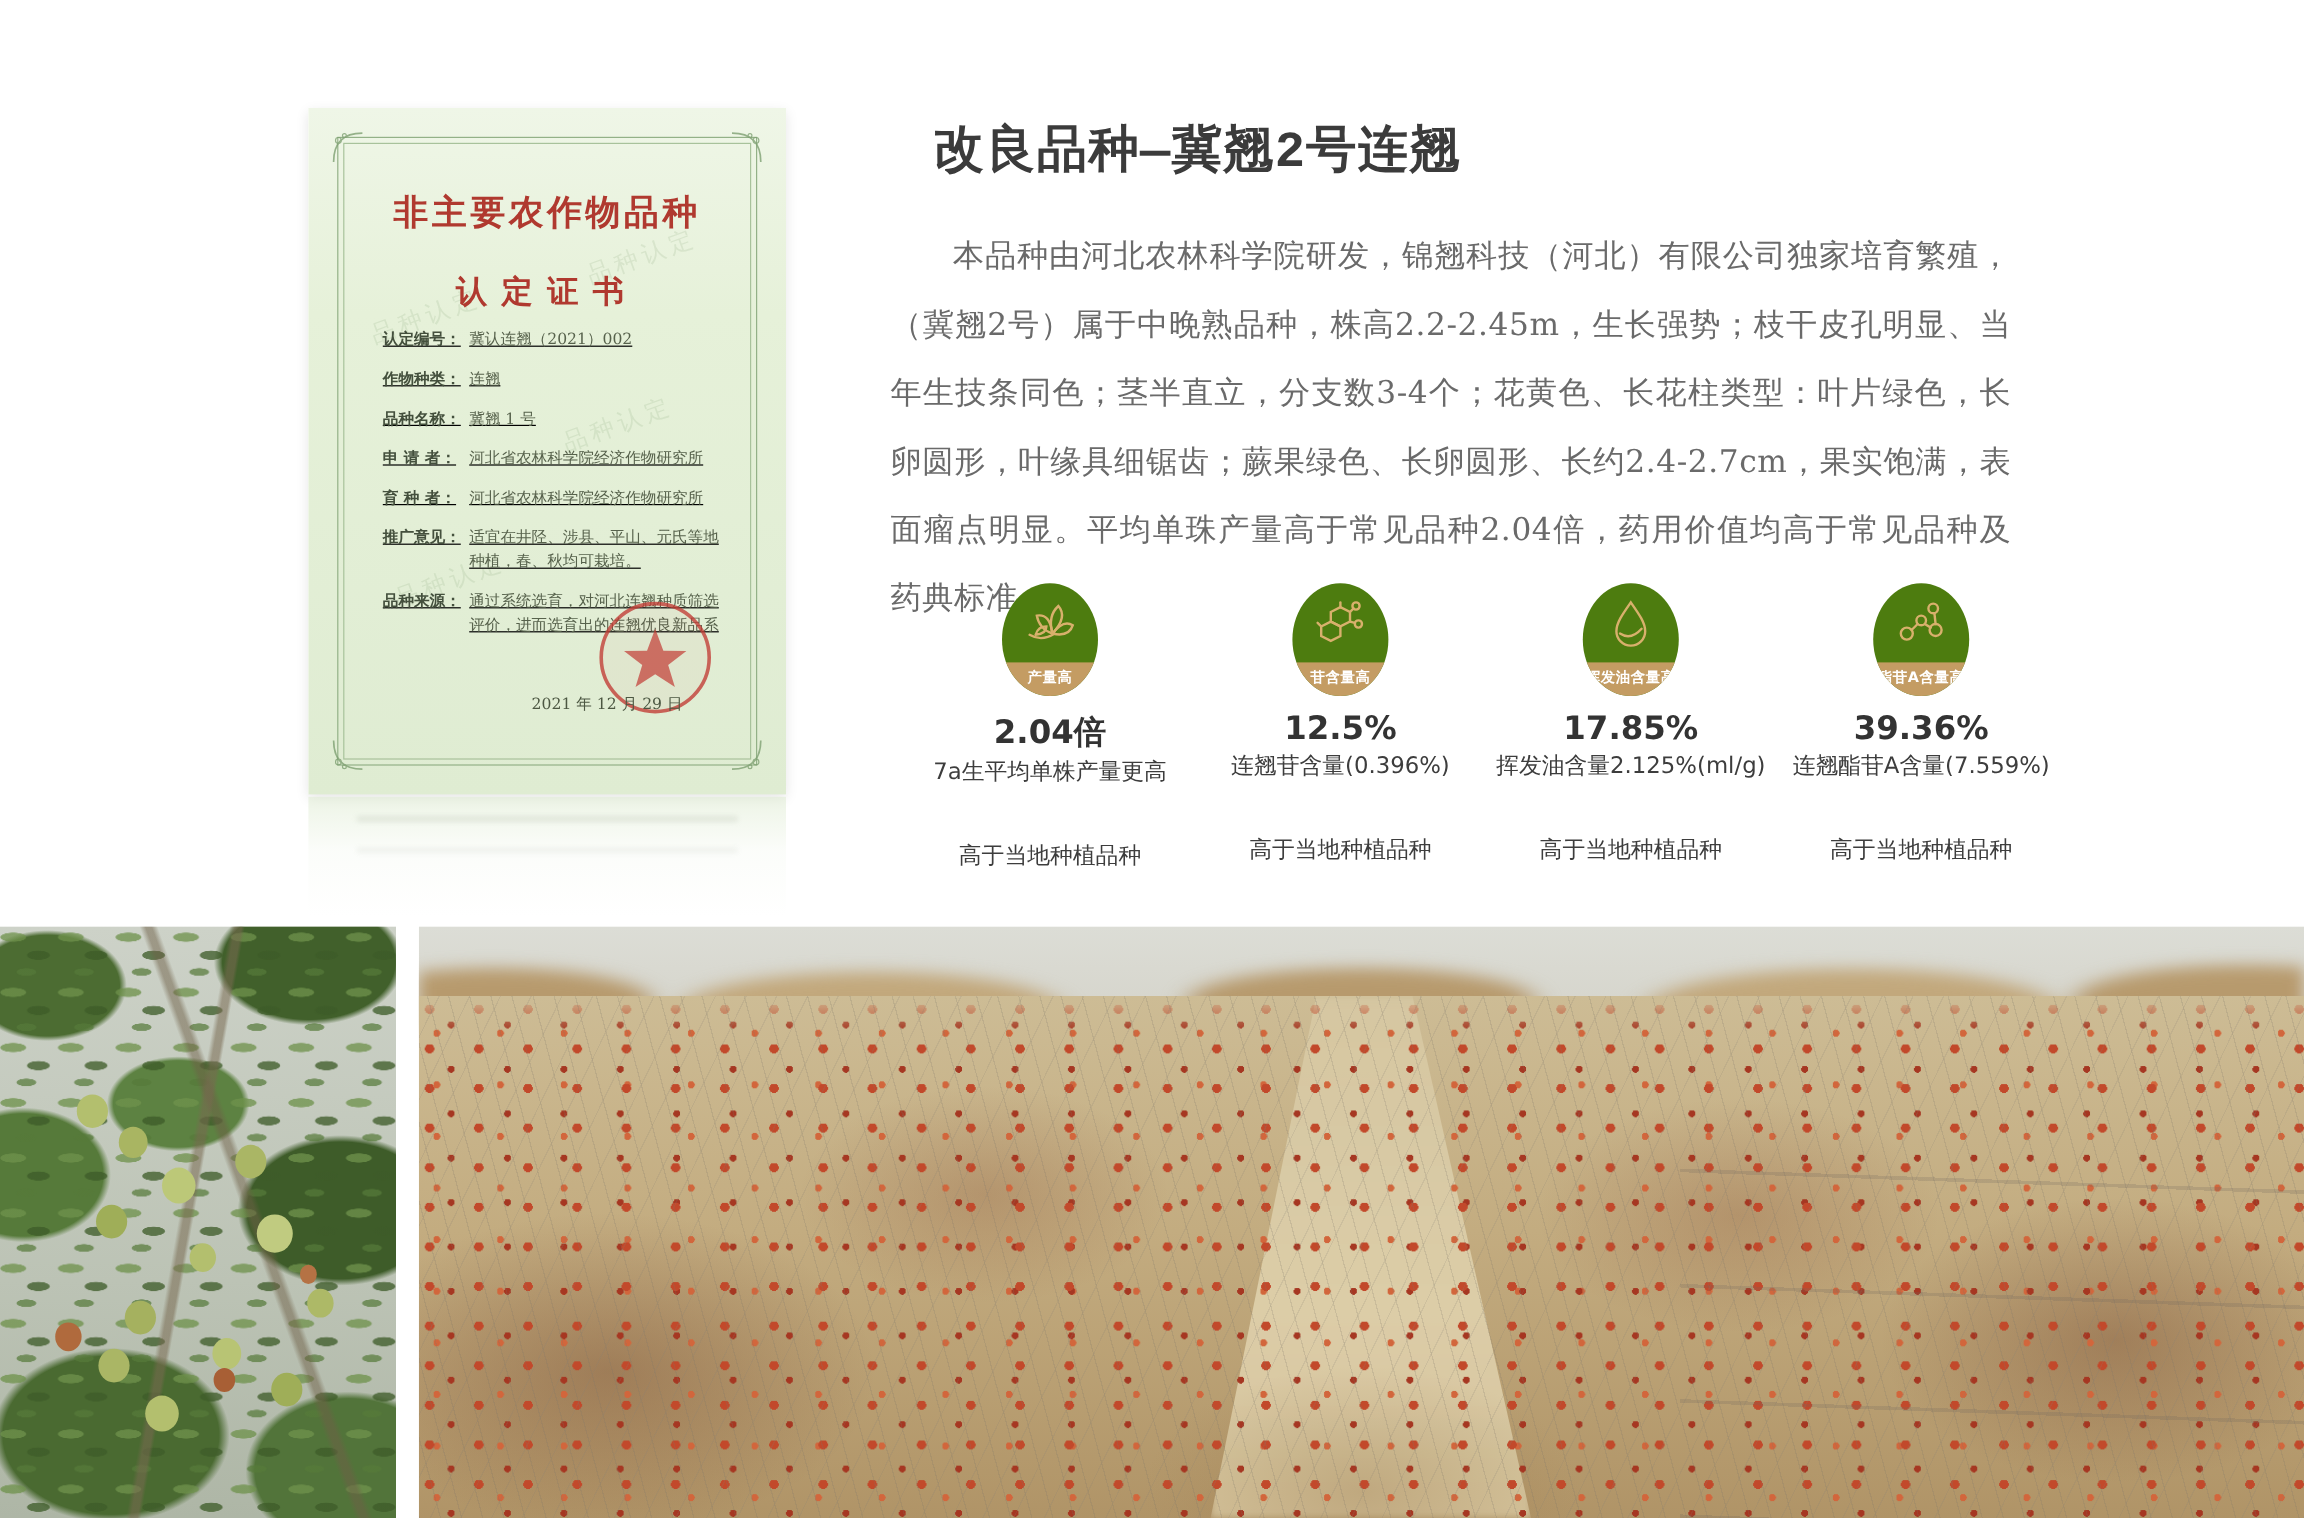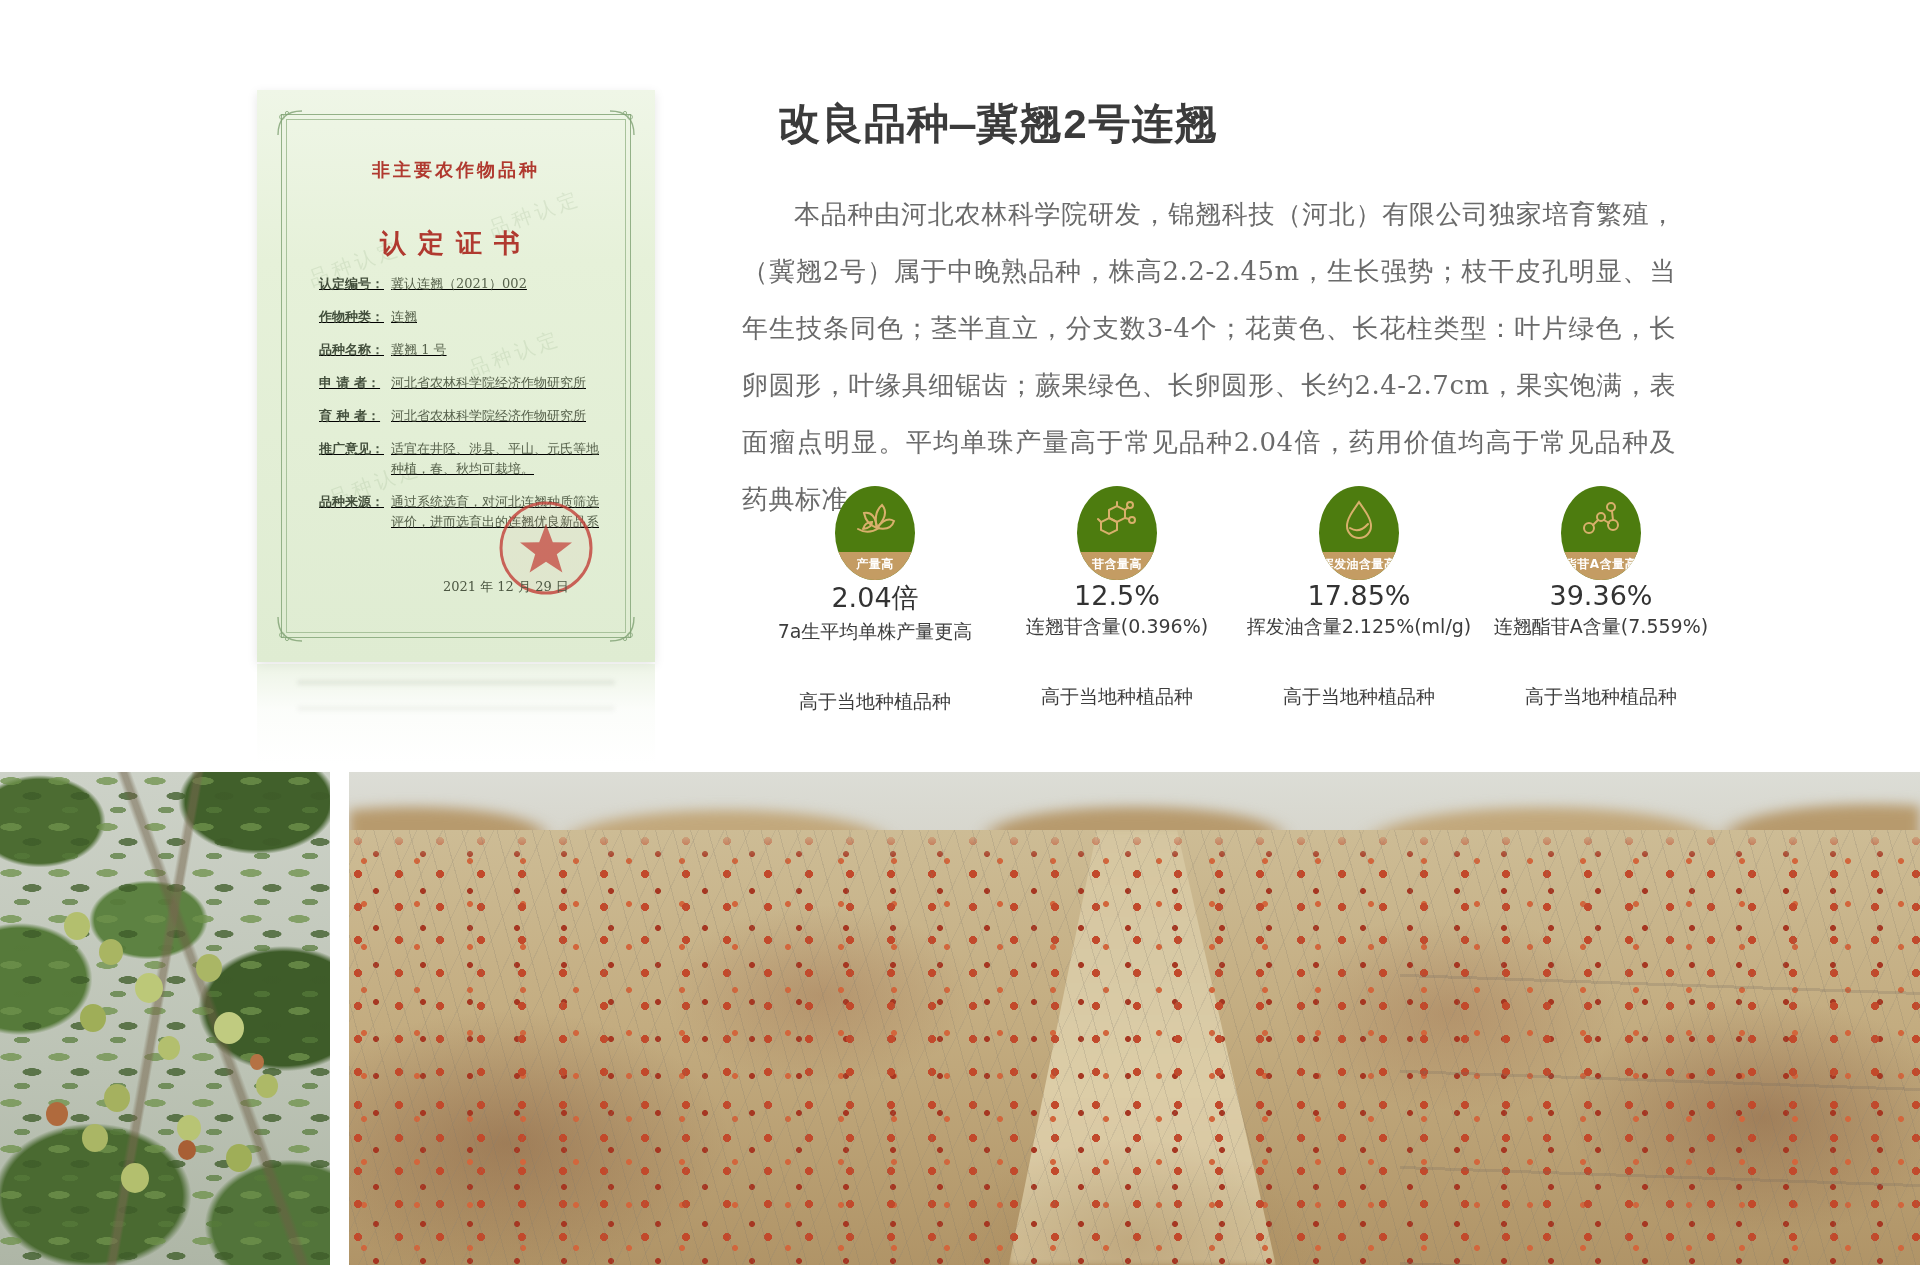--- a/index.html
+++ b/index.html
@@ -25,21 +25,21 @@
   .wm{
     position:absolute;color:rgba(110,150,100,0.14);font-size:20px;
     transform:rotate(-20deg);letter-spacing:4px;white-space:nowrap;
     font-family:"DejaVu Serif","Liberation Serif",serif;
   }
   .cert-title1,.cert-title2{
     position:absolute;left:0;width:100%;text-align:center;
     color:#b0392f;font-weight:bold;
     font-family:"DejaVu Serif","Liberation Serif",serif;
   }
-  .cert-title1{top:68px;font-size:18px;letter-spacing:3px;}
+  .cert-title1{top:68px;font-size:29px;letter-spacing:3px;}
   .cert-title2{top:136px;font-size:26px;letter-spacing:12px;font-family:Liberation Serif, serif;}
   .cert-fields{position:absolute;left:62px;top:184px;width:292px;}
   .cert-row{display:flex;margin-bottom:13px;line-height:20px;font-size:13px;
     font-family:"DejaVu Serif","Liberation Serif",serif;text-decoration:underline;}
   .cert-label{width:72px;flex:0 0 72px;font-weight:bold;color:#44503d;white-space:nowrap;}
   .cert-value{color:#57624c;width:218px;}
   .cert-date{
     position:absolute;left:186px;top:488px;font-size:13px;color:#4c5742;
     font-family:"DejaVu Serif","Liberation Serif",serif;white-space:nowrap;
   }
@@ -69,21 +69,21 @@
   .stat{width:230px;display:flex;flex-direction:column;align-items:center;text-align:center;}
   .badge{
     position:relative;width:80px;height:94px;border-radius:50%;
     background:#4d7c0f;overflow:hidden;flex:0 0 auto;
   }
   .badge svg{position:absolute;left:18px;top:12px;width:44px;height:44px;}
   .badge-band{
     position:absolute;left:0;right:0;bottom:0;height:28px;background:#c49c63;
     color:#ffffff;font-size:12px;font-weight:600;line-height:24px;letter-spacing:0.5px;
   }
-  .stat-value{margin-top:0;font-size:27px;font-weight:normal;color:#333333;}
+  .stat-value{margin-top:12px;font-size:27px;font-weight:bold;color:#333333;}
   .stat-cap{font-size:19px;line-height:25px;color:#3d3d3d;margin-top:45px;}
   .stat-cap.first{margin-top:3px;}
   
   .photo{position:absolute;top:772px;height:493px;overflow:hidden;}
   .photo-left{left:0;width:330px;}
   .photo-right{left:349px;width:1571px;}
   .layer{position:absolute;inset:0;}
   
   .jujube-sky{background:linear-gradient(180deg,#cdd2c8 0%,#bcc3b5 60%,#aeb6a6 100%);}
   .jujube-foliage{

